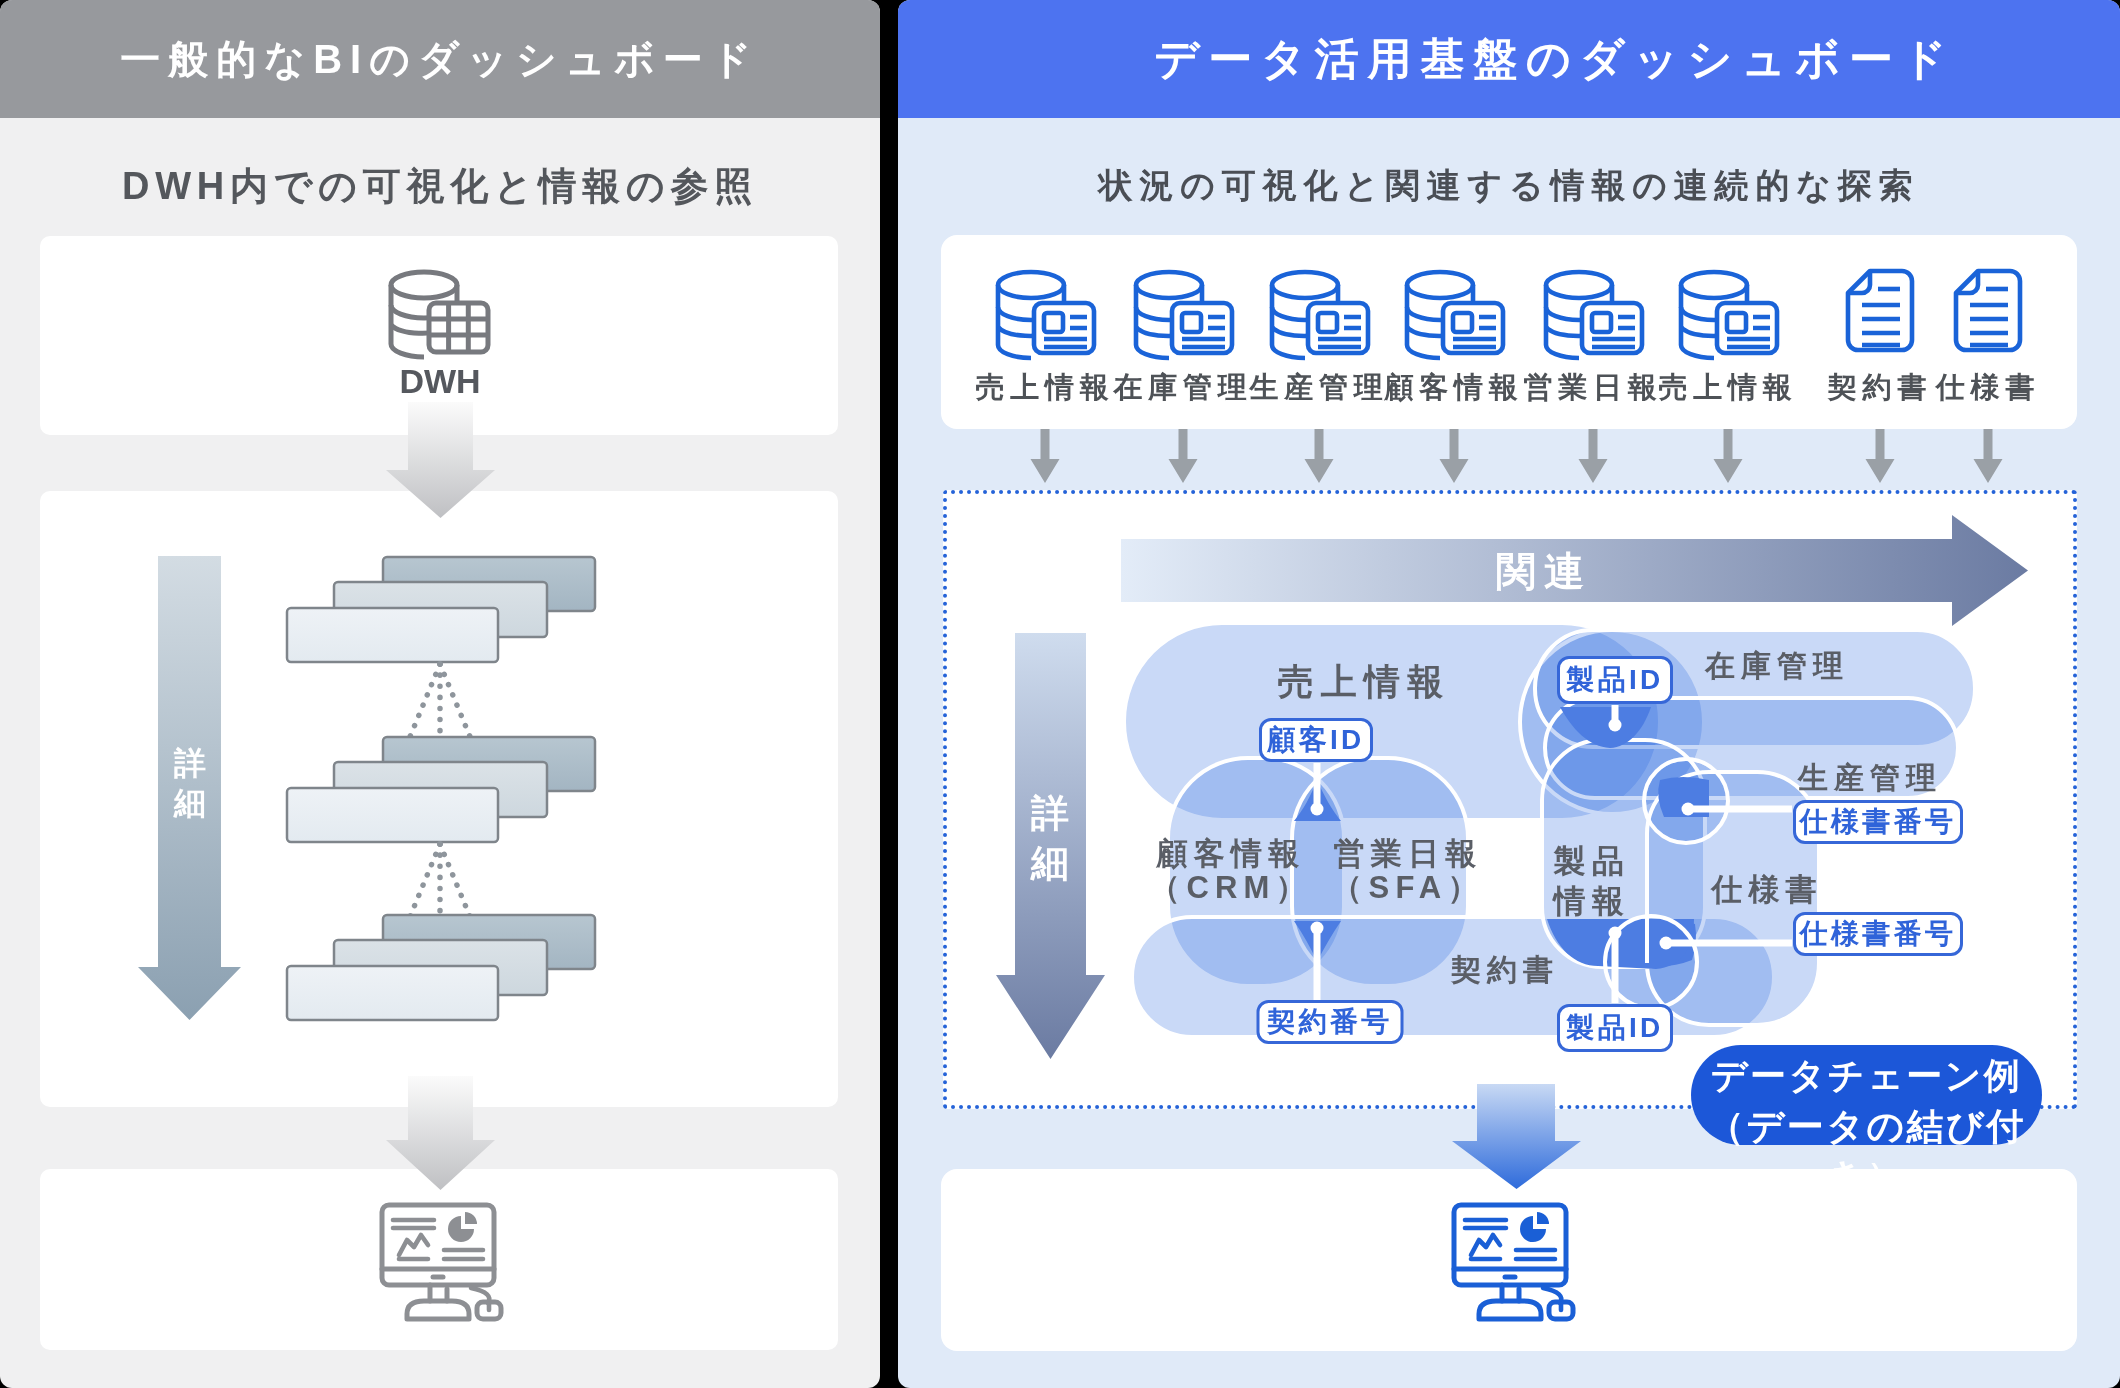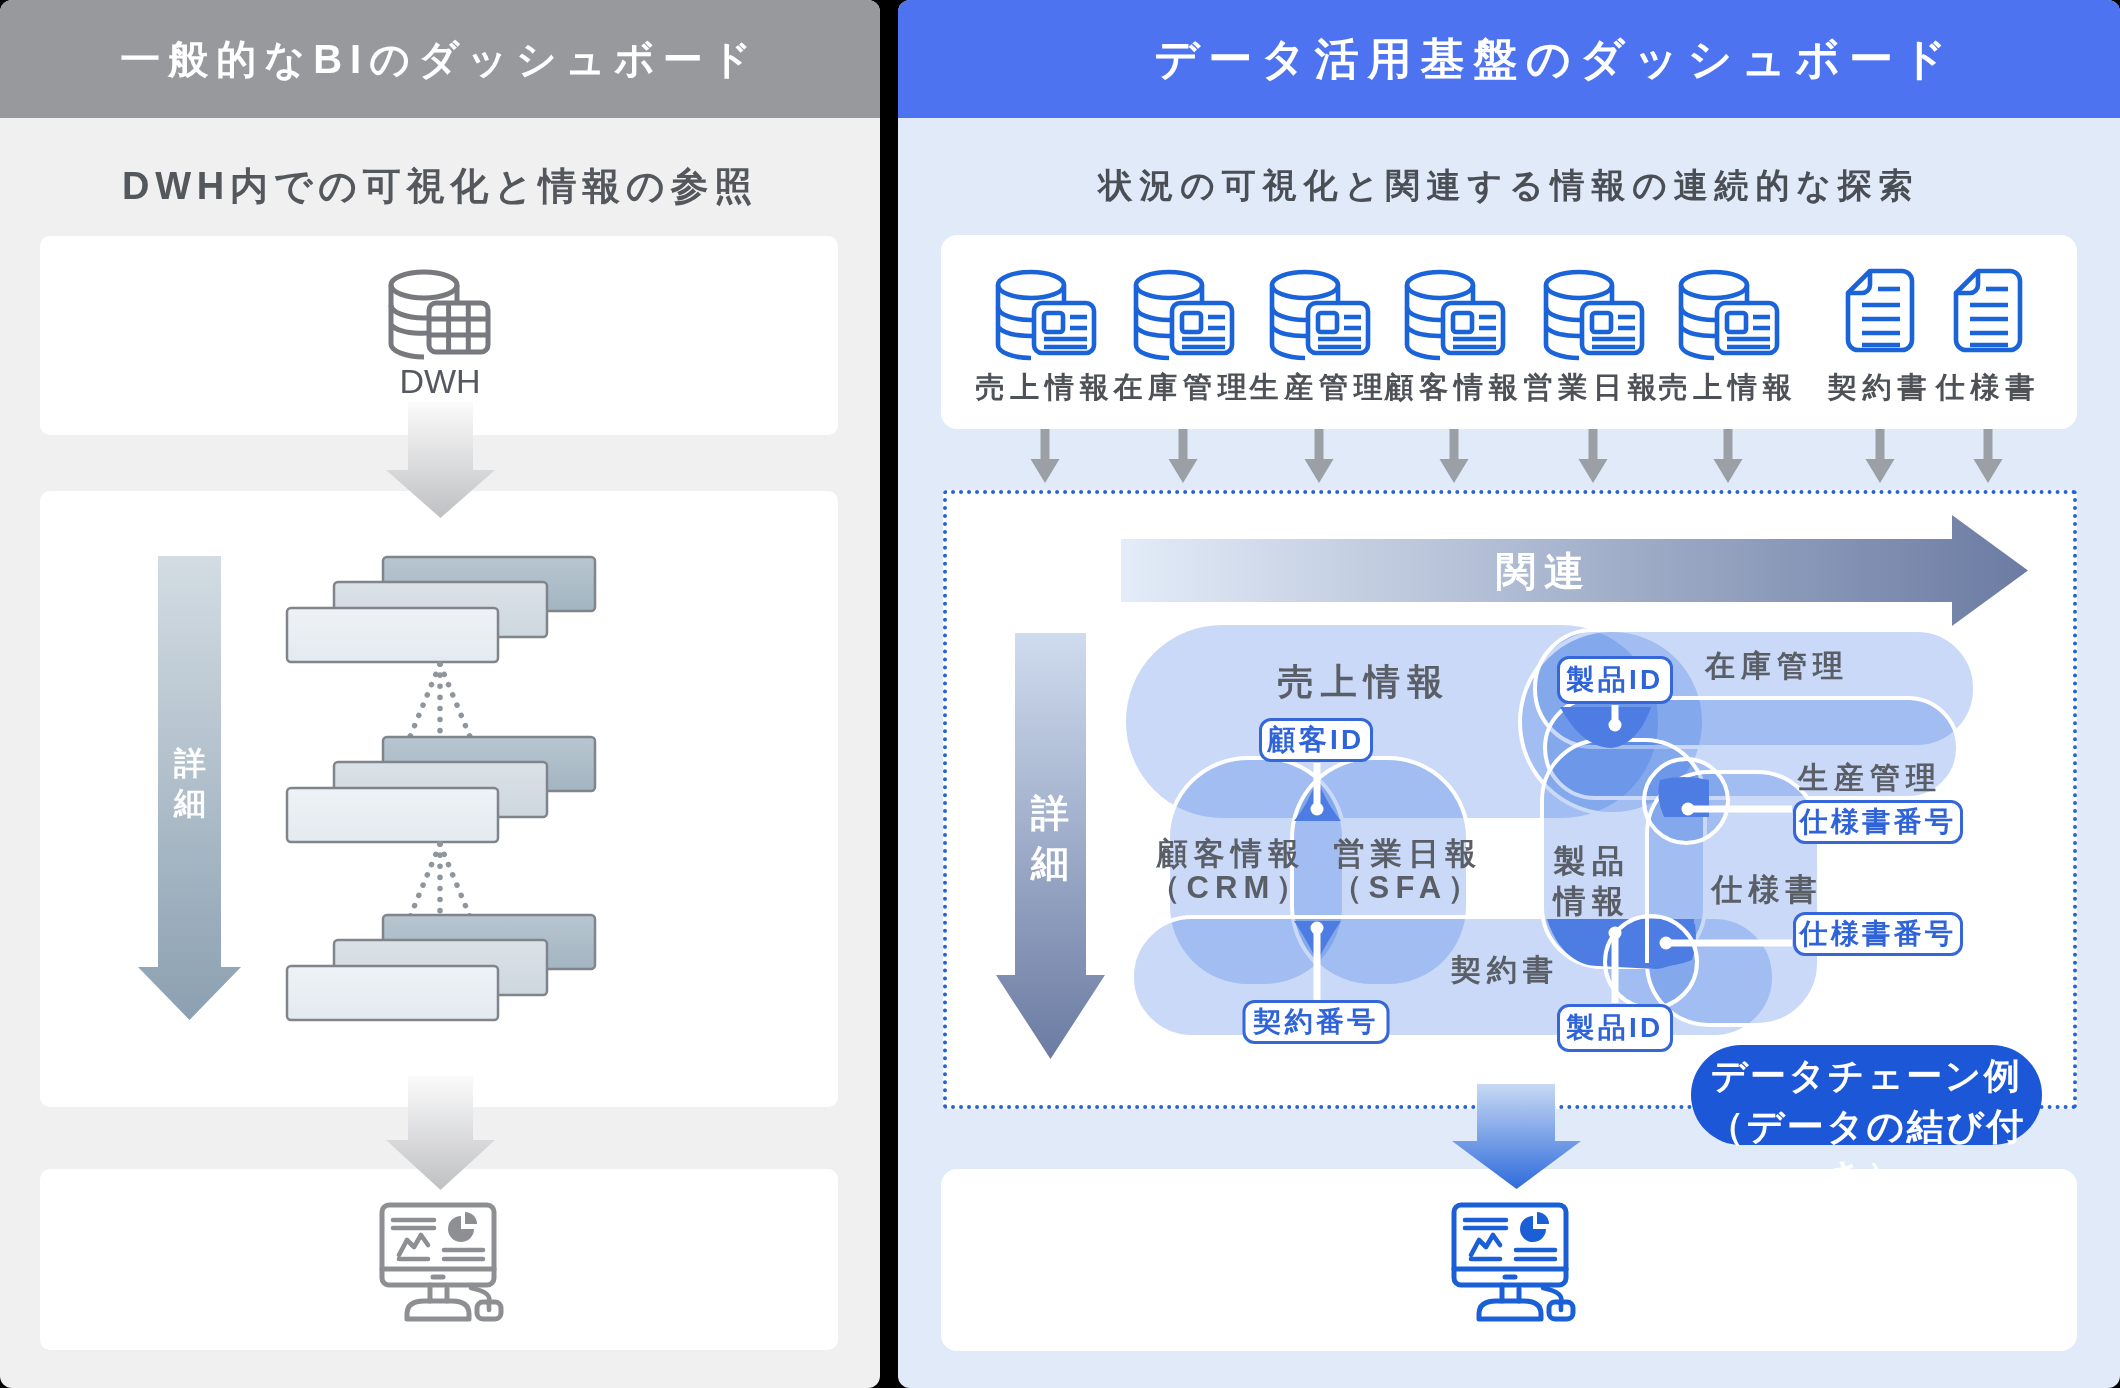--- a/index.html
+++ b/index.html
@@ -27,21 +27,21 @@
 <div id="stage">
 
 <div id="leftPanel" class="abs">
   <div id="leftSub" class="abs">DWH内での可視化と情報の参照</div>
   <div id="leftHead" class="abs">
         <div>一般的なBIのダッシュボード</div>
       </div>
   <div class="abs wbox" style="left:40px;top:236px;width:798px;height:199px;"></div>
   <div class="abs wbox" style="left:40px;top:491px;width:798px;height:616px;"></div>
   <div class="abs wbox" style="left:40px;top:1169px;width:798px;height:181px;"></div>
-  <div class="abs" style="left:0;top:362px;width:880px;text-align:center;color:#55585e;font-weight:normal;font-size:34px;">DWH</div>
+  <div class="abs" style="left:0;top:362px;width:880px;text-align:center;color:#55585e;font-weight:bold;font-size:34px;">DWH</div>
   <svg class="abs" style="left:0;top:0;" width="880" height="1388" viewBox="0 0 880 1388">
     <defs>
       <linearGradient id="ga1" x1="0" y1="0" x2="0" y2="1">
         <stop offset="0" stop-color="#fbfbfb"></stop>
             <stop offset="1" stop-color="#bfc0c3"></stop>
       </linearGradient>
       <linearGradient id="ga2" x1="0" y1="0" x2="0" y2="1">
         <stop offset="0" stop-color="#d3dce3"></stop>
             <stop offset="1" stop-color="#8ba0b1"></stop>
       </linearGradient>
@@ -327,21 +327,21 @@
   <div class="vlabel" style="left:466px;top:682px;font-size:36px;">売上情報</div>
   <div class="vlabel" style="left:879px;top:666px;font-size:30px;">在庫管理</div>
   <div class="vlabel" style="left:972px;top:778px;font-size:30px;">生産管理</div>
   <div class="vlabel" style="left:333px;top:871px;line-height:34px;">顧客情報<br>（CRM）</div>
   <div class="vlabel" style="left:510px;top:871px;line-height:34px;">営業日報<br>（SFA）</div>
   <div class="vlabel" style="left:694px;top:881px;line-height:40px;font-size:32px;">製品<br>情報</div>
   <div class="vlabel" style="left:869px;top:890px;">仕様書</div>
   <div class="vlabel" style="left:607px;top:970px;font-size:30px;">契約書</div>
 
   <div class="keylabel" style="left:418px;top:740px;width:108px;height:38px;">顧客ID</div>
-  <div class="keylabel" style="left:418px;top:1022px;width:141px;height:38px;">契約番号</div>
+  <div class="keylabel" style="left:432px;top:1022px;width:141px;height:38px;">契約番号</div>
   <div class="keylabel" style="left:717px;top:680px;width:110px;height:42px;">製品ID</div>
   <div class="keylabel" style="left:717px;top:1028px;width:110px;height:42px;">製品ID</div>
   <div class="keylabel" style="left:980px;top:822px;width:164px;height:38px;">仕様書番号</div>
   <div class="keylabel" style="left:980px;top:934px;width:164px;height:38px;">仕様書番号</div>
   <div id="pill" class="abs" style="left:793px;">
         <div class="l1">データチェーン例</div>
         <div class="l2">（データの結び付き）</div>
       </div>
 </div>
 

